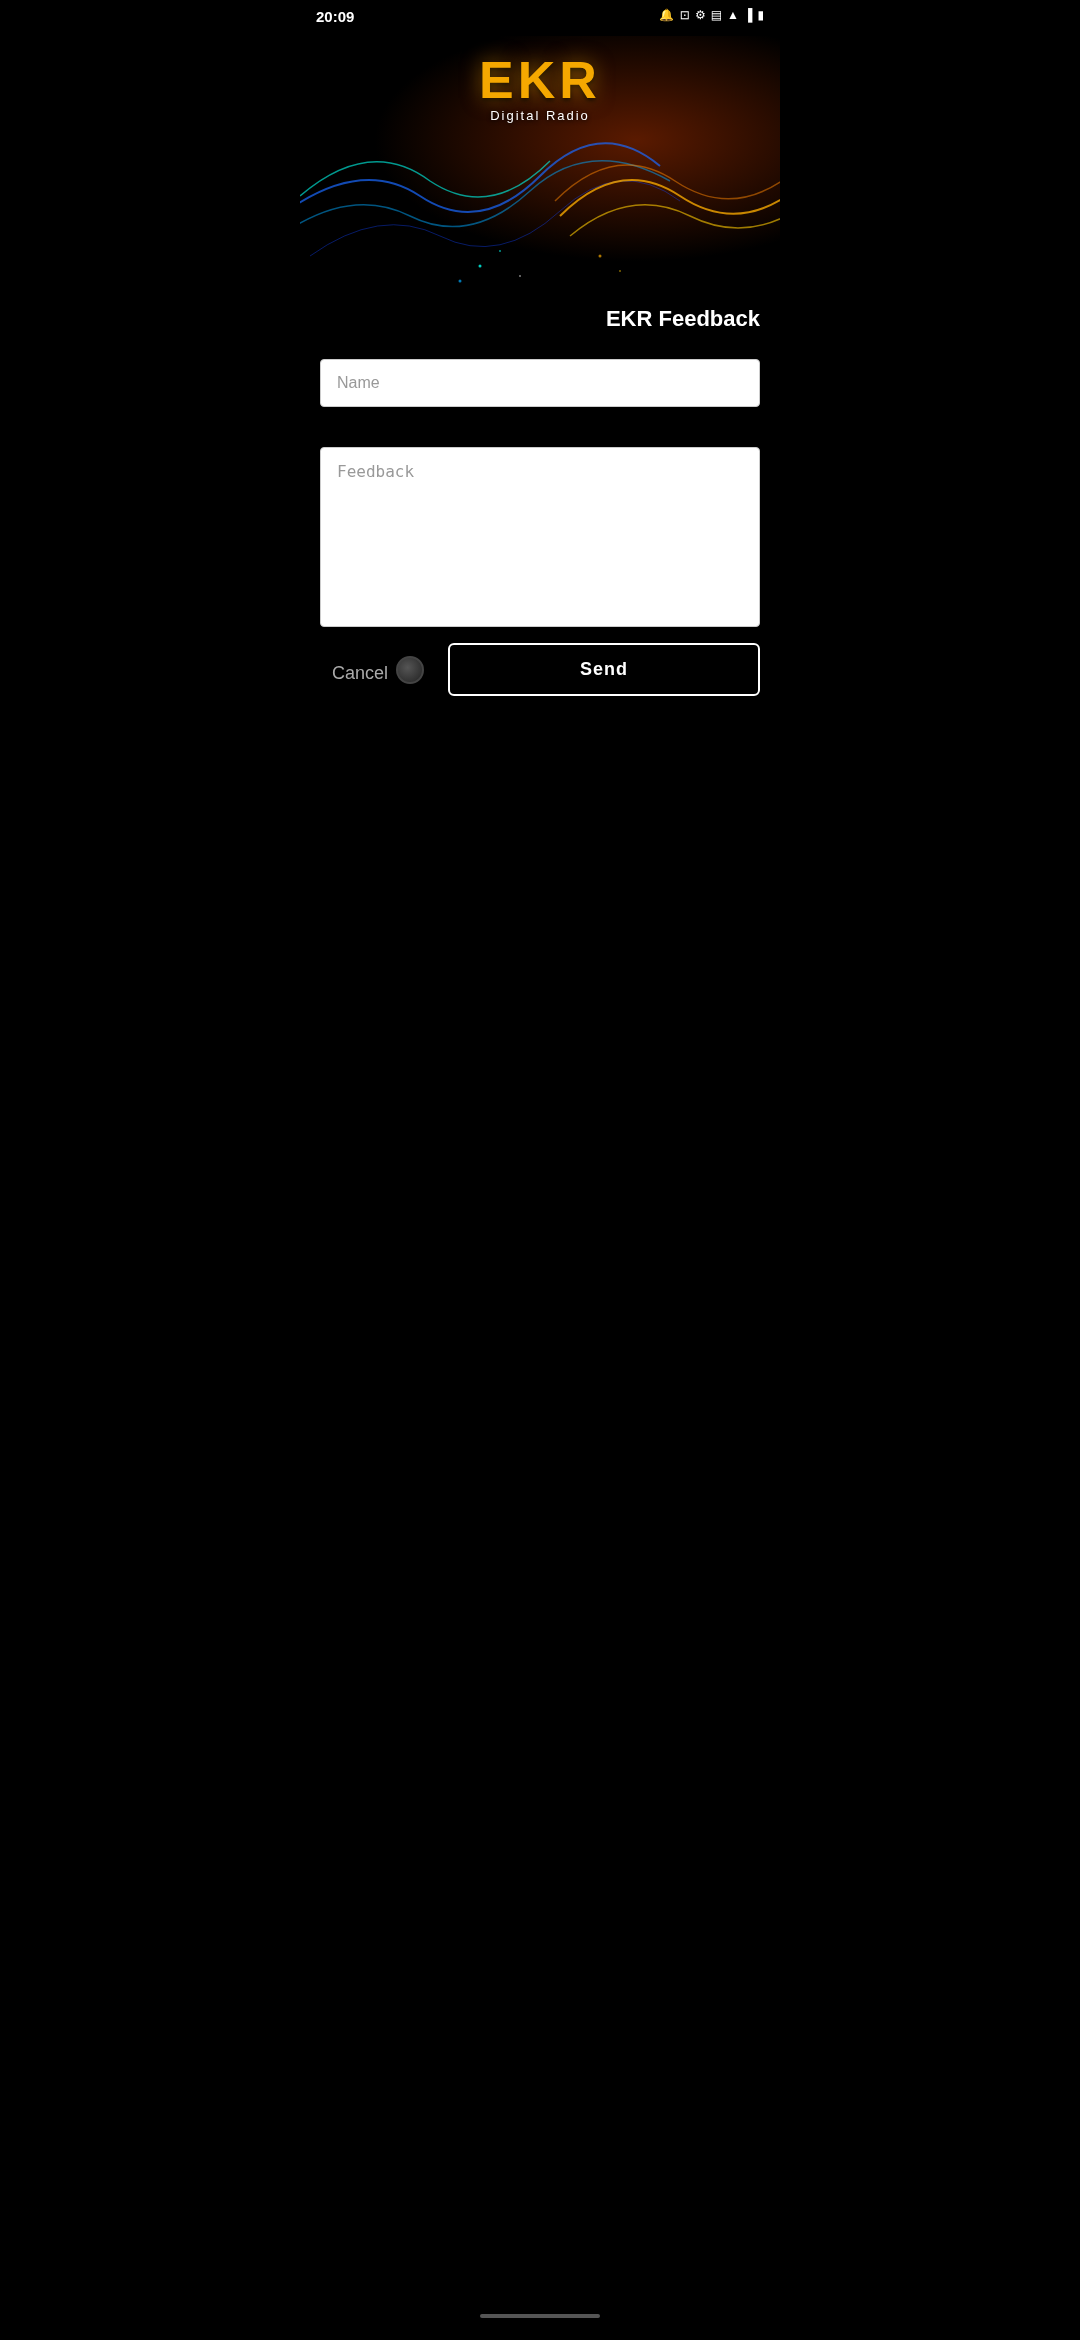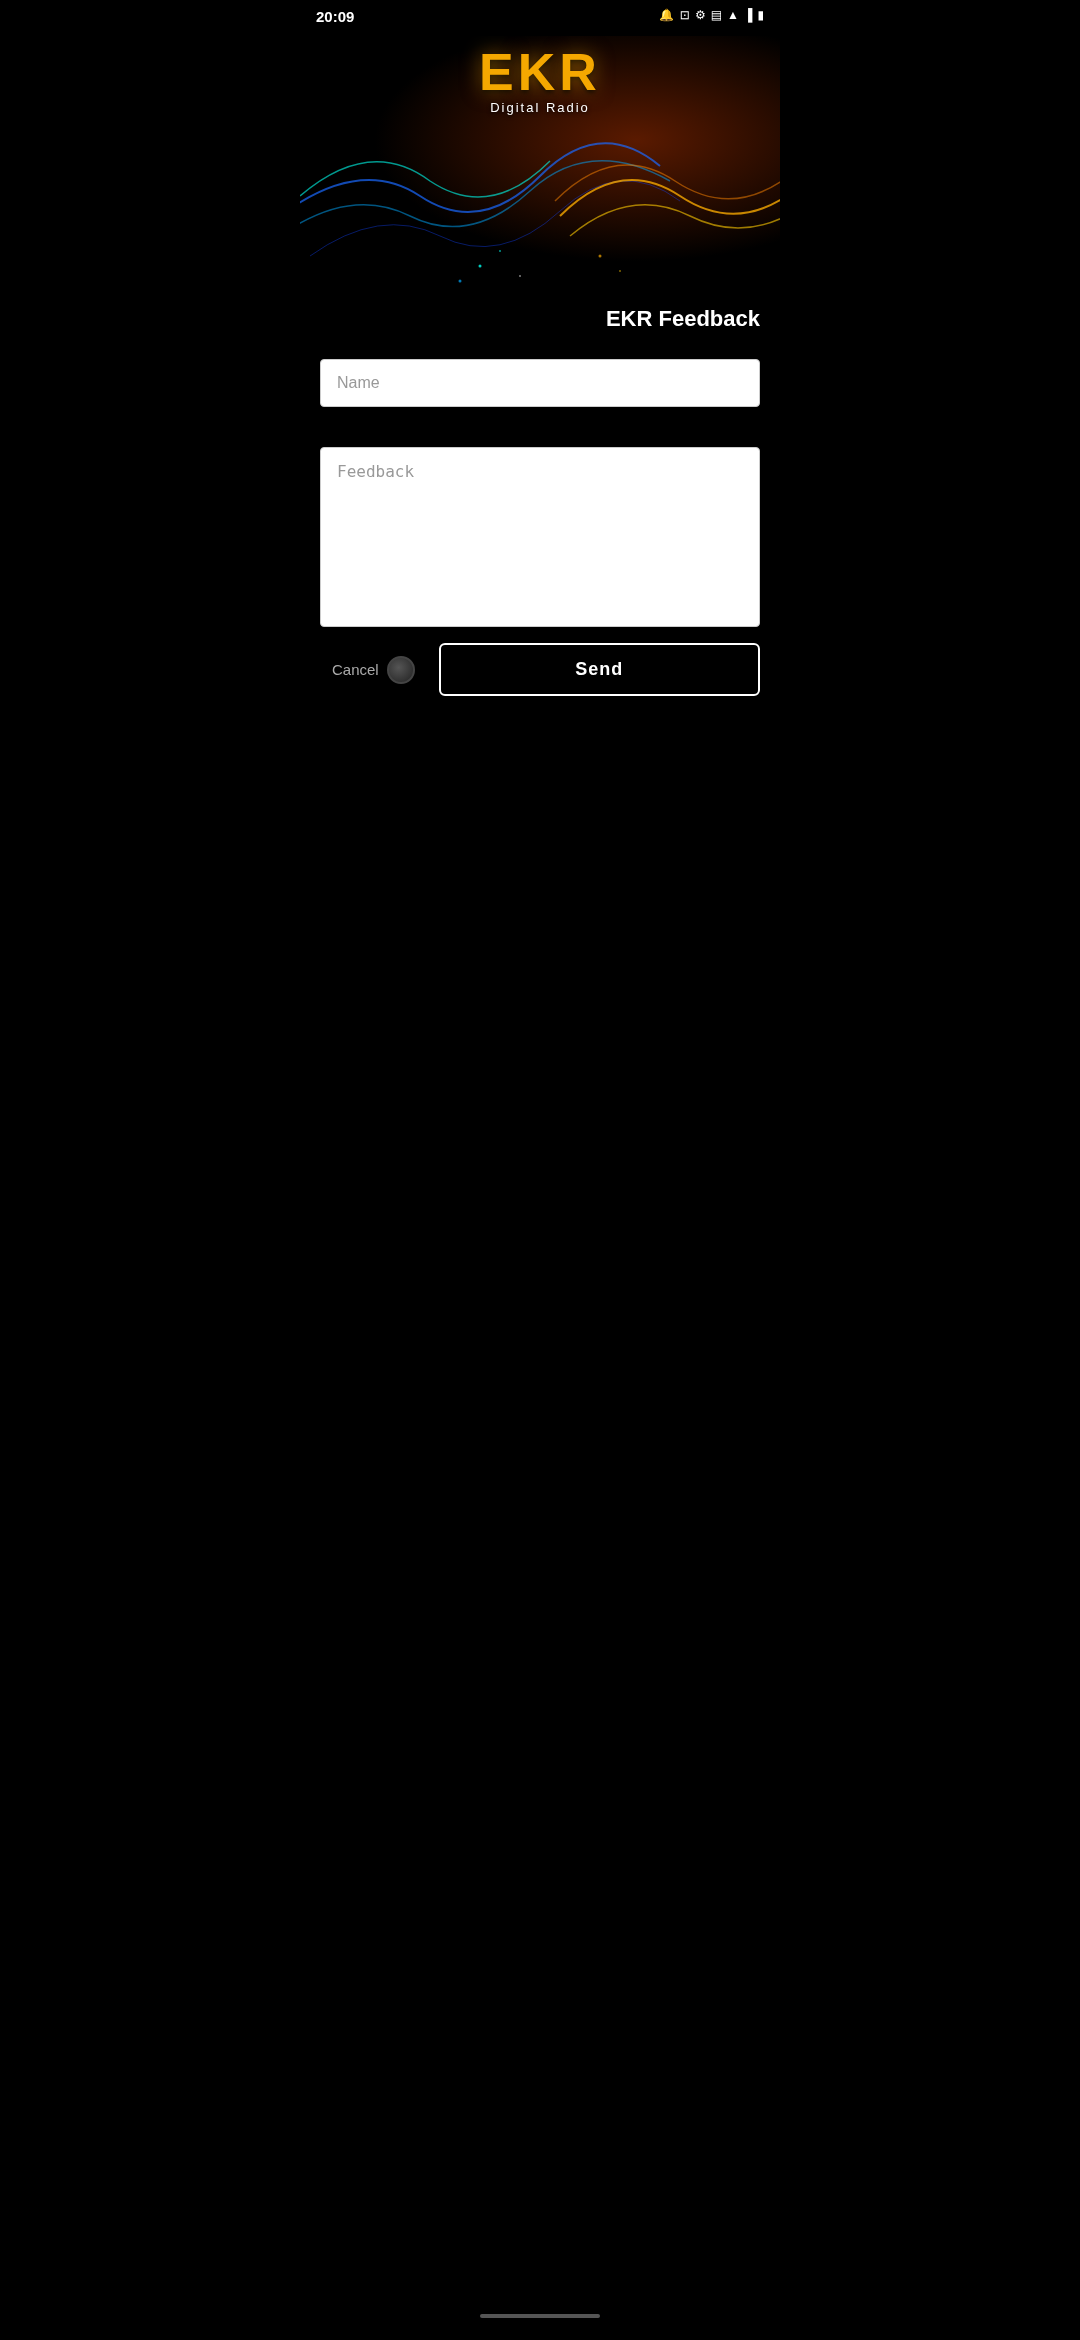--- a/index.html
+++ b/index.html
@@ -70,21 +70,21 @@
     .waves-svg {
       position: absolute;
       inset: 0;
       width: 100%;
       height: 100%;
     }
 
     
     .logo-container {
       position: absolute;
-      top: 10px;
+      top: 18px;
       left: 50%;
       transform: translateX(-50%);
       display: flex;
       flex-direction: column;
       align-items: center;
       z-index: 5;
     }
 
     .logo-ekr {
       font-size: 52px;
@@ -163,24 +163,24 @@
       align-items: center;
       justify-content: space-between;
       gap: 12px;
       margin-top: 4px;
     }
 
     .cancel-btn {
       background: transparent;
       border: none;
       color: #aaa;
-      font-size: 15px;
+      font-size: 18px;
       cursor: pointer;
       display: flex;
-      align-items: center;
+      align-items: flex-end;
       gap: 8px;
       padding: 10px 12px;
       min-width: 100px;
     }
 
     .cancel-icon {
       width: 28px;
       height: 28px;
       border-radius: 50%;
       background: radial-gradient(circle at 40% 40%, #555, #222);

